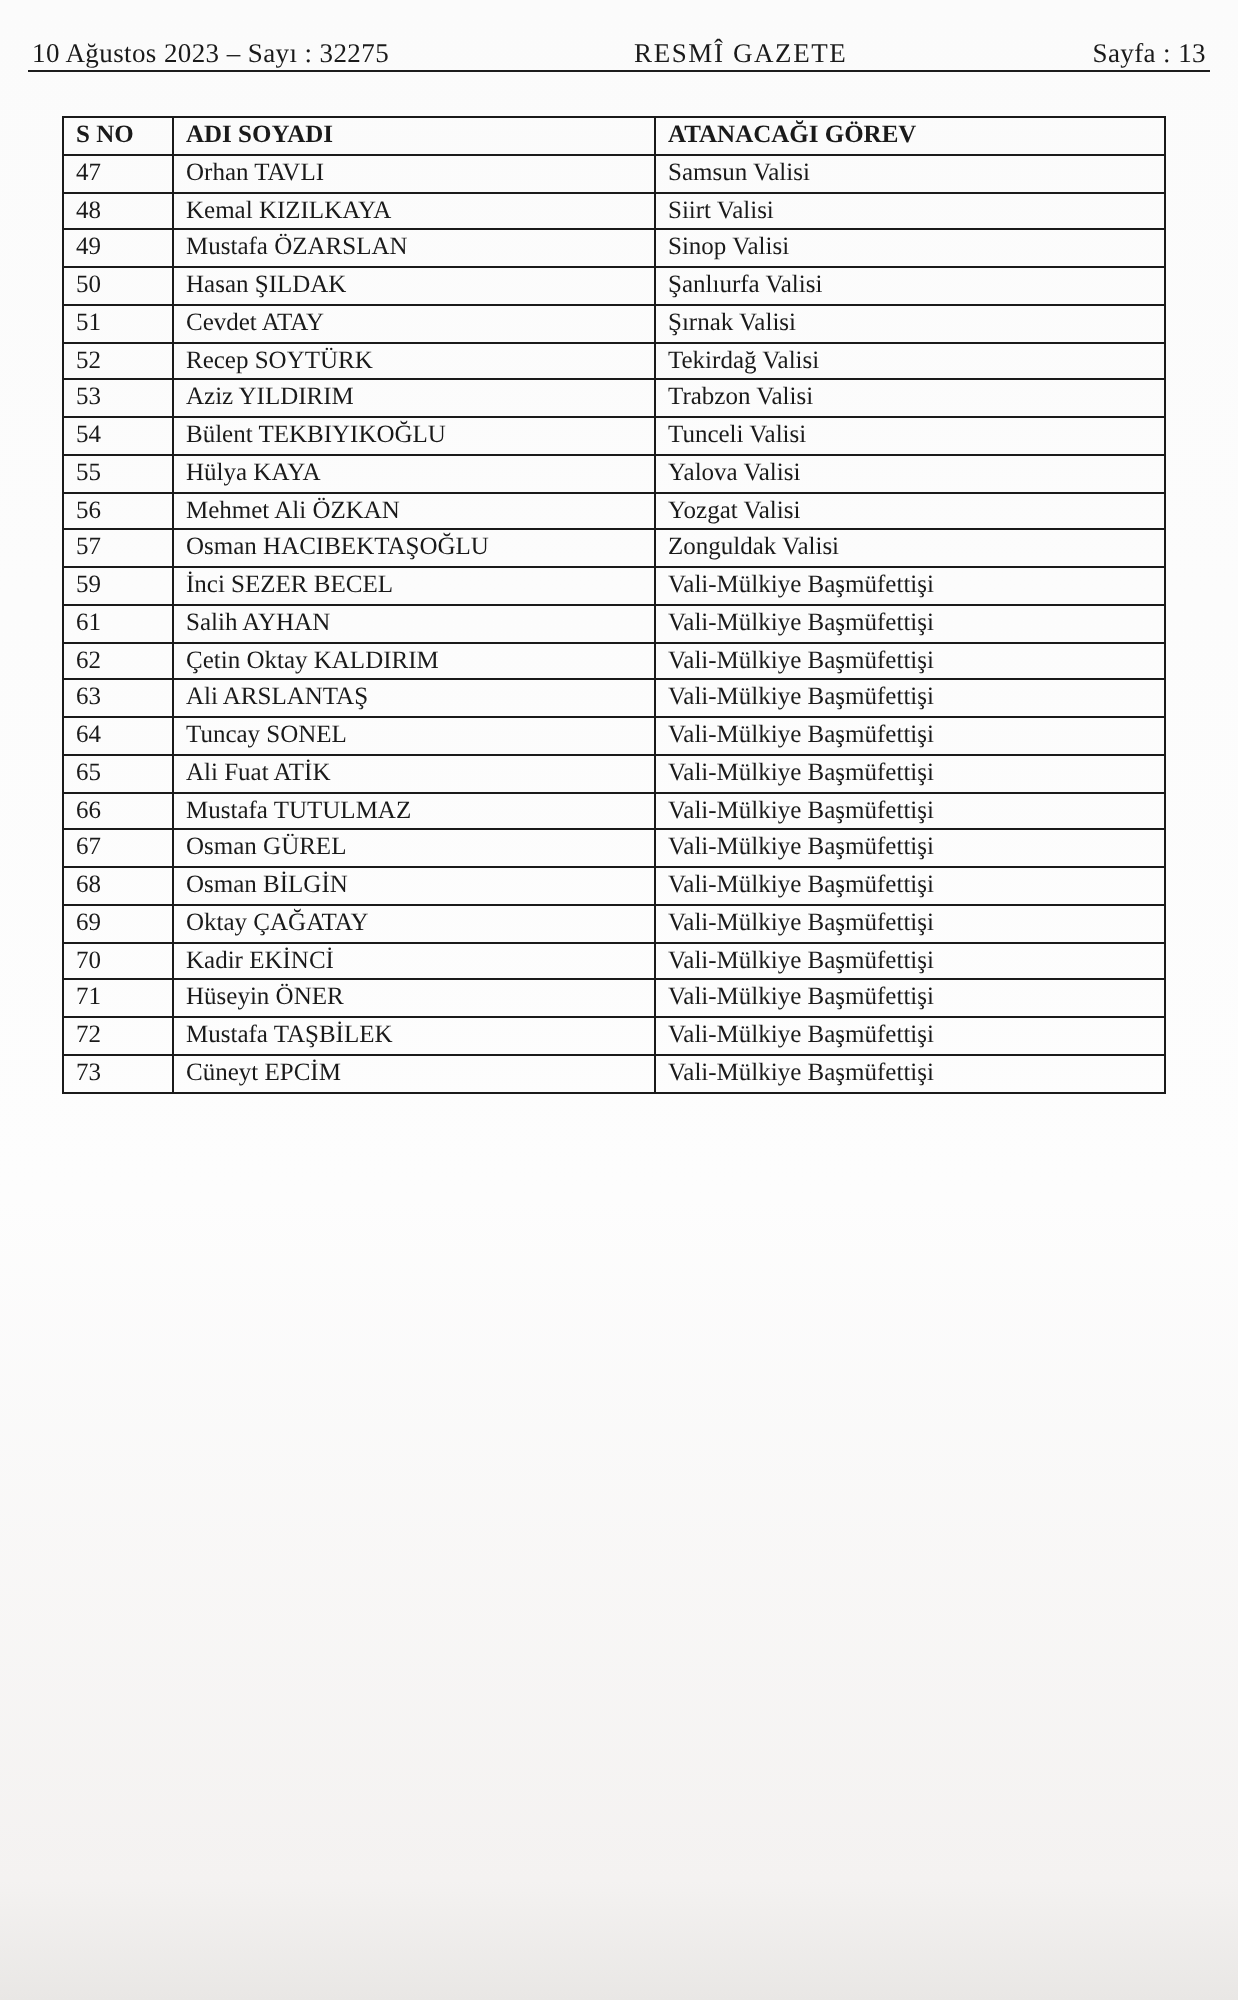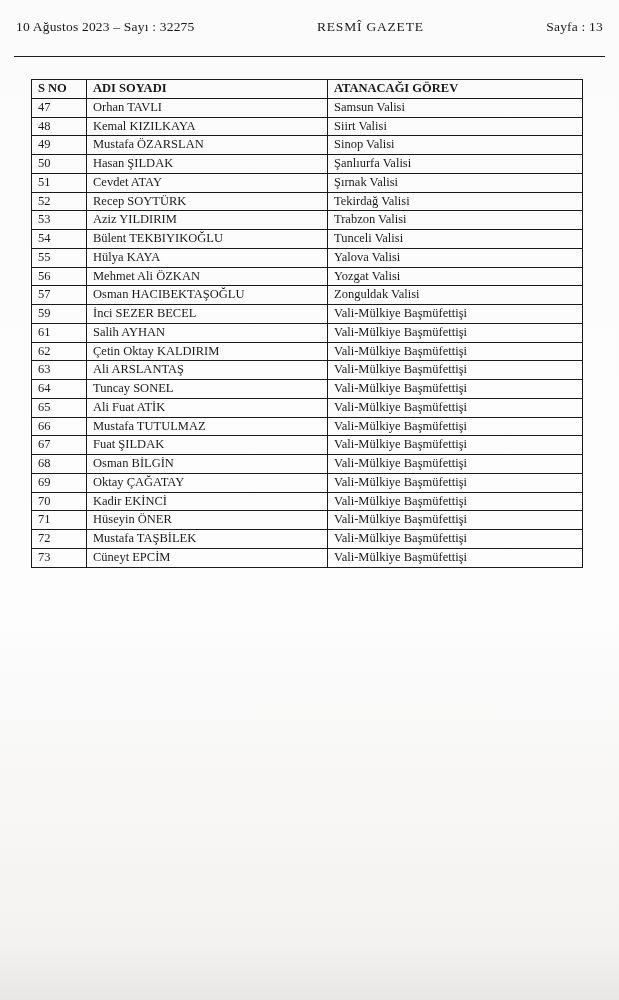--- a/index.html
+++ b/index.html
@@ -13,21 +13,21 @@
     color: #1a1a1a;
     background: linear-gradient(180deg, #fbfbfb 0%, #fdfdfd 60%, #f4f2f1 94%, #e9e7e5 100%);
     position: relative;
     overflow: hidden;
   }
   .page-header {
     display: flex;
     justify-content: space-between;
     align-items: baseline;
     margin: 0 14px;
-    padding: 19px 2px 21px 2px;
+    padding: 19px 2px 0 2px;
     border-bottom: 1.5px solid #1d1d1d;
     font-size: 13.5px;
   }
   .page-header .hdr-left { letter-spacing: 0.2px; }
   .page-header .hdr-center { letter-spacing: 0.8px; }
   .page-header .hdr-right { letter-spacing: 0.2px; }
 
   table.gazette-table {
     margin: 22px 0 0 31px;
     width: 552px;
@@ -154,21 +154,21 @@
     <td class="col-name">Ali Fuat ATİK</td>
     <td class="col-pos">Vali-Mülkiye Başmüfettişi</td>
   </tr>
       <tr>
     <td class="col-no">66</td>
     <td class="col-name">Mustafa TUTULMAZ</td>
     <td class="col-pos">Vali-Mülkiye Başmüfettişi</td>
   </tr>
       <tr>
     <td class="col-no">67</td>
-    <td class="col-name">Fuat ŞILDAK</td>
+    <td class="col-name">Osman GÜREL</td>
     <td class="col-pos">Vali-Mülkiye Başmüfettişi</td>
   </tr>
       <tr>
     <td class="col-no">68</td>
     <td class="col-name">Osman BİLGİN</td>
     <td class="col-pos">Vali-Mülkiye Başmüfettişi</td>
   </tr>
       <tr>
     <td class="col-no">69</td>
     <td class="col-name">Oktay ÇAĞATAY</td>

